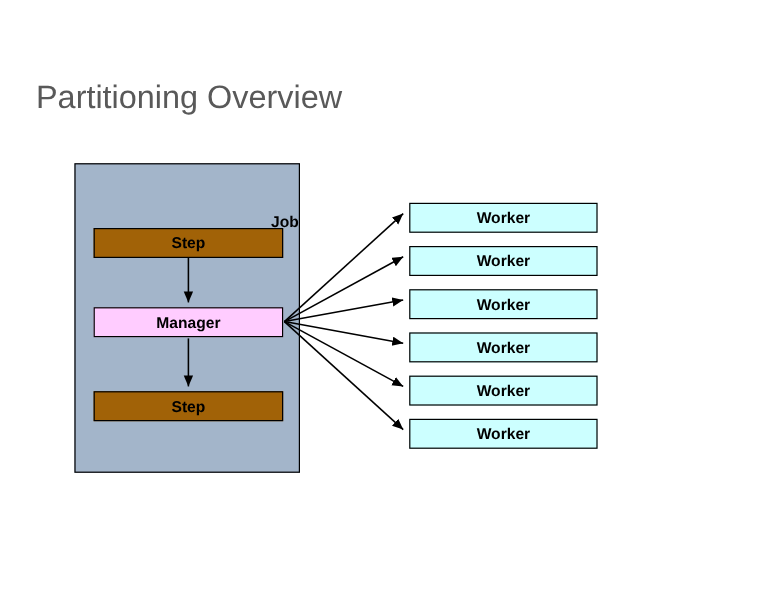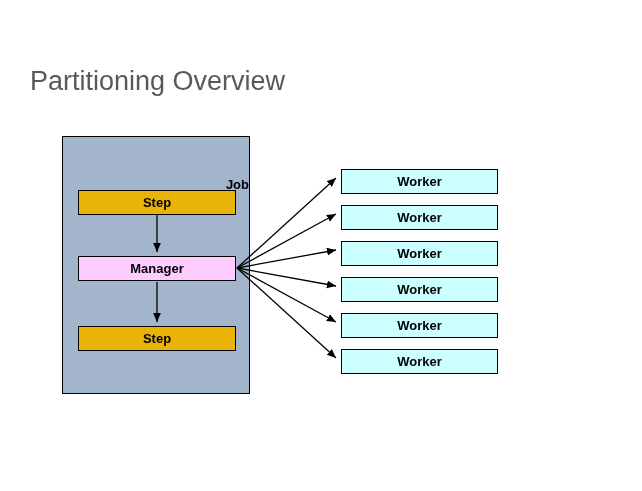--- a/index.html
+++ b/index.html
@@ -57,21 +57,21 @@
     box-sizing: border-box;
     border: 1px solid #000000;
     display: flex;
     align-items: center;
     justify-content: center;
     font-size: 13px;
     font-weight: bold;
     color: #000000;
   }
   .step-box {
-    background: #eab308;
+    background: #a16207;
     left: 78px;
     width: 158px;
     height: 25px;
   }
   #step-top  { top: 190px; }
   #step-bottom { top: 326px; }
   #manager-box {
     background: #ffccff;
     left: 78px;
     top: 256px;

